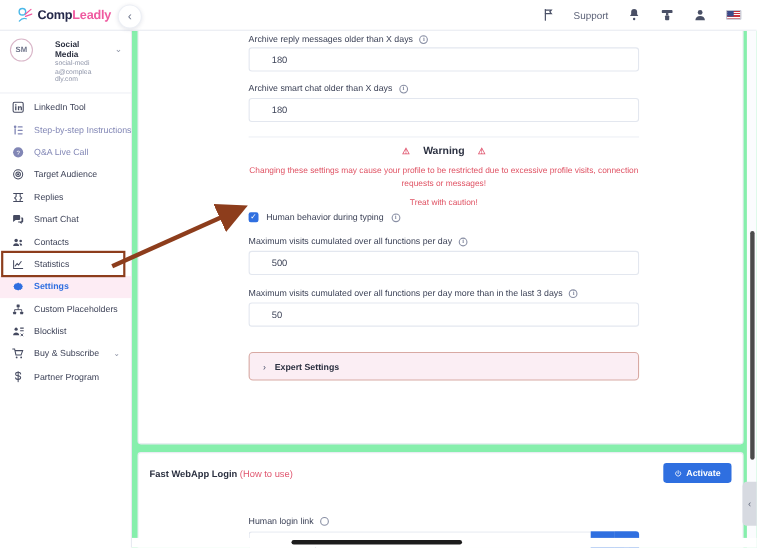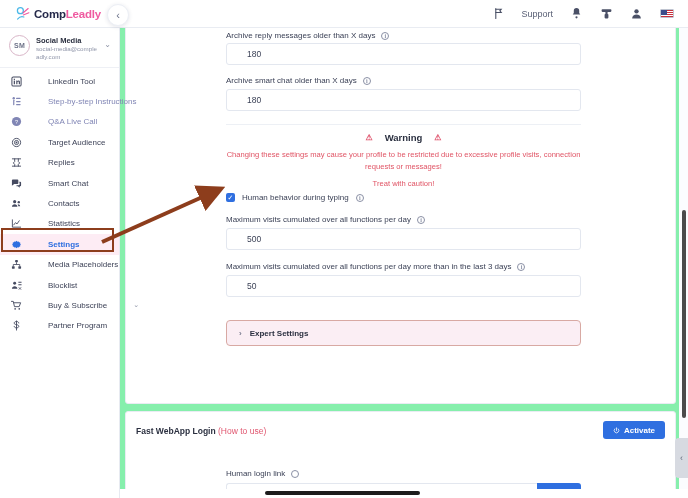--- a/index.html
+++ b/index.html
@@ -38,34 +38,34 @@
     position:absolute; left:107px; top:4px; width:22px; height:22px; border-radius:50%;
     background:#fff; border:1px solid #eceff5; box-shadow:0 1px 4px rgba(30,40,80,.12);
     display:flex; align-items:center; justify-content:center; color:#6b7289; font-size:11px; z-index:9;
   }
 
   
   .sidebar {
     position:absolute; left:0; top:28px; width:120px; height:470px;
     background:#ffffff; border-right:1px solid #e7eaf1; z-index:5;
   }
-  .acct { display:flex; align-items:flex-start; gap:6px; padding:7px 8px 7px 9px; border-bottom:1px solid #eef0f5; }
+  .acct { display:flex; align-items:flex-start; gap:20px; padding:7px 8px 7px 9px; border-bottom:1px solid #eef0f5; }
   .acct-av {
     width:21px; height:21px; border-radius:50%; border:1px solid #d9b6c8; flex:none;
     display:flex; align-items:center; justify-content:center;
     font-size:7px; color:#6d7governance; color:#6d7288; font-weight:600; letter-spacing:.2px;
   }
   .acct-txt { flex:1; min-width:0; padding-top:1px; }
   .acct-name { font-size:7.5px; font-weight:700; color:#2b3040; line-height:9px; }
   .acct-mail { font-size:6.2px; color:#8e94a8; line-height:7.5px; word-break:break-all; }
   .acct-chev { color:#8d93a6; font-size:8px; padding-top:5px; flex:none; }
 
   .nav { padding-top:3px; }
   .nav-item {
-    display:flex; align-items:center; gap:26px; height:20.4px; padding:0 10px 0 11px;
+    display:flex; align-items:center; gap:9px; height:20.4px; padding:0 10px 0 11px;
     font-size:8px; color:#3e4358; position:relative; white-space:nowrap;
   }
   .nav-item .ni { width:11px; height:11px; flex:none; display:block; color:#454a60; }
   .nav-item.muted, .nav-item.muted .ni { color:#8186b5; }
   .nav-item.active { background:#fdecf4; color:#2f6fe0; font-weight:600; }
   .nav-item.active .ni { color:#2f6fe0; }
   .nav-chev { margin-left:auto; font-size:7px; color:#8d93a6; }
 
   
   .main { position:absolute; left:120px; top:28px; width:568px; height:470px; background:#86efac; }
@@ -285,21 +285,21 @@
         <span>Settings</span>
       </div>
 
       <div class="nav-item">
         <svg class="ni" viewBox="0 0 24 24" fill="currentColor">
             <rect x="9" y="2" width="6" height="5" rx="1"></rect>
             <rect x="2" y="16" width="6" height="5" rx="1"></rect>
             <rect x="16" y="16" width="6" height="5" rx="1"></rect>
             <path d="M12 7v5M5 16v-4h14v4" fill="none" stroke="currentColor" stroke-width="1.8"></path>
           </svg>
-        <span>Media Placeholders</span>
+        <span>Custom Placeholders</span>
       </div>
 
       <div class="nav-item">
         <svg class="ni" viewBox="0 0 24 24" fill="currentColor">
             <circle cx="8" cy="7" r="3.2"></circle>
             <path d="M2 19c0-3.3 2.7-5.4 6-5.4s6 2.1 6 5.4z"></path>
             <path d="M16 4h7v2.2h-7zM16 9h7v2.2h-7z"></path>
             <path d="M17 16l5 5M22 16l-5 5" stroke="currentColor" stroke-width="1.8"></path>
           </svg>
         <span>Blocklist</span>

